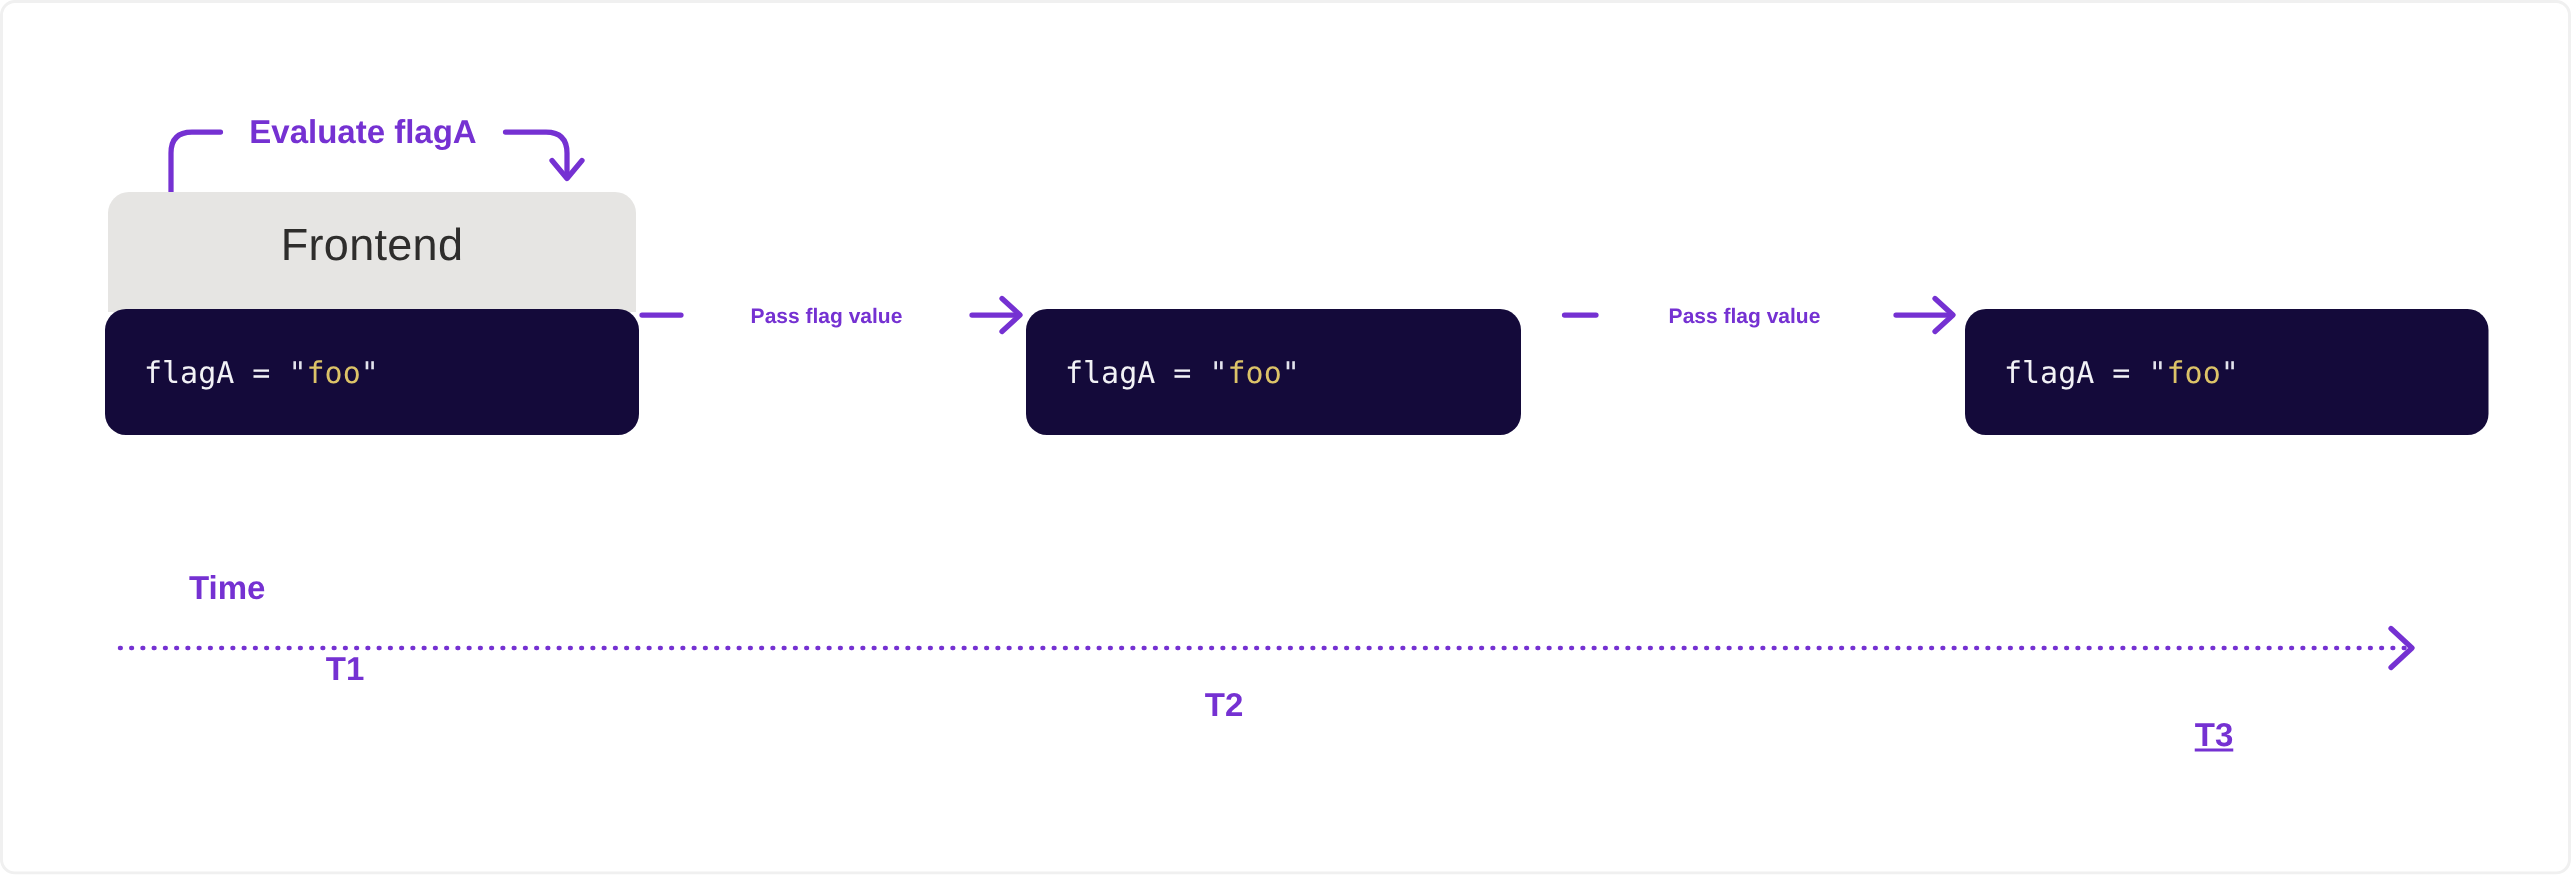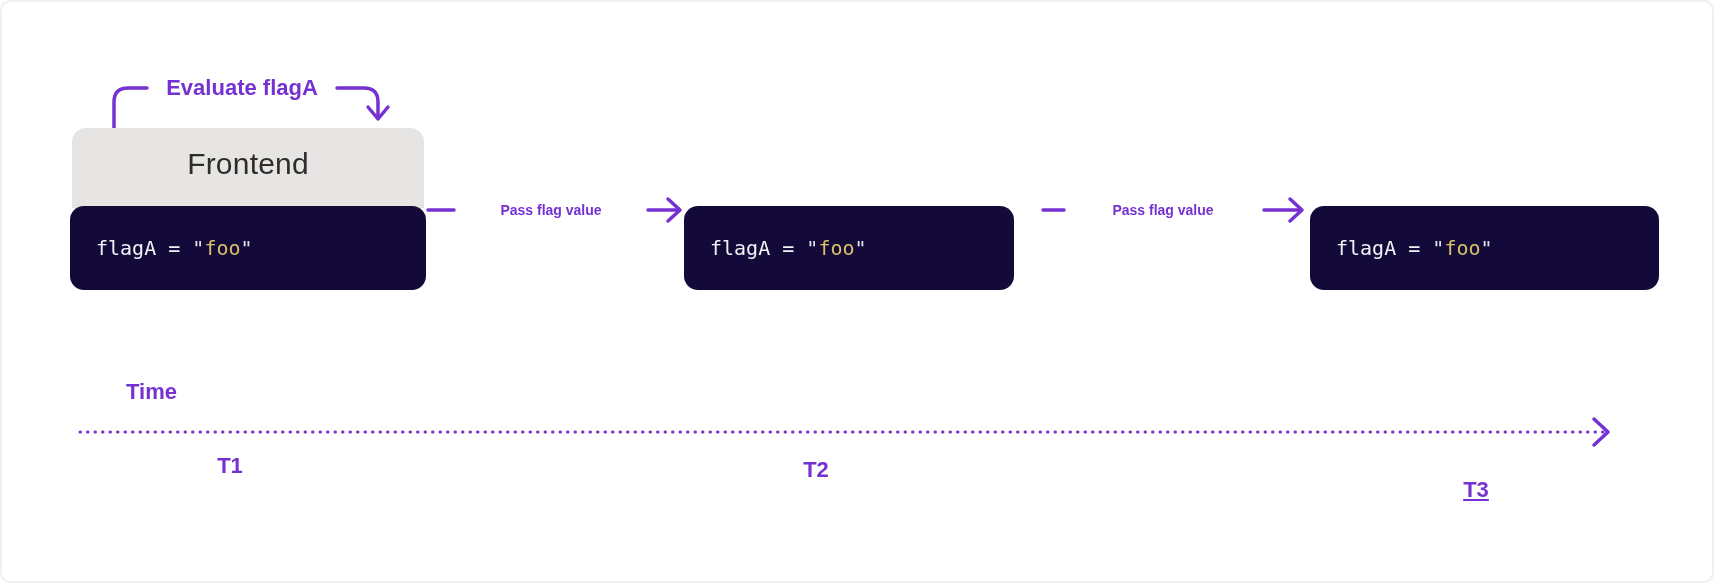--- a/index.html
+++ b/index.html
@@ -114,17 +114,17 @@
   <div class="plabel lbl-pass" style="left:1161px;top:208px;">Pass flag value</div>
 
   <div class="service-box" style="left:1308px;width:349px;">
     <div class="service-code">
       <code class="code-line"><span class="code-kw">flagA = </span><span class="code-q">"</span><span class="code-str">foo</span><span class="code-q">"</span></code>
     </div>
   </div>
 
   <div class="lbl-time">Time</div>
 
-  <div class="plabel lbl-tick" style="left:228px;top:464px;text-align:center;">T1</div>
+  <div class="plabel lbl-tick" style="left:228px;top:444px;text-align:center;">T1</div>
   <div class="plabel lbl-tick" style="left:814px;top:468px;">T2</div>
   <div class="plabel lbl-tick" style="left:1474px;top:488px;text-decoration:underline;">T3</div>
 
 </div>
 
 </body></html>

